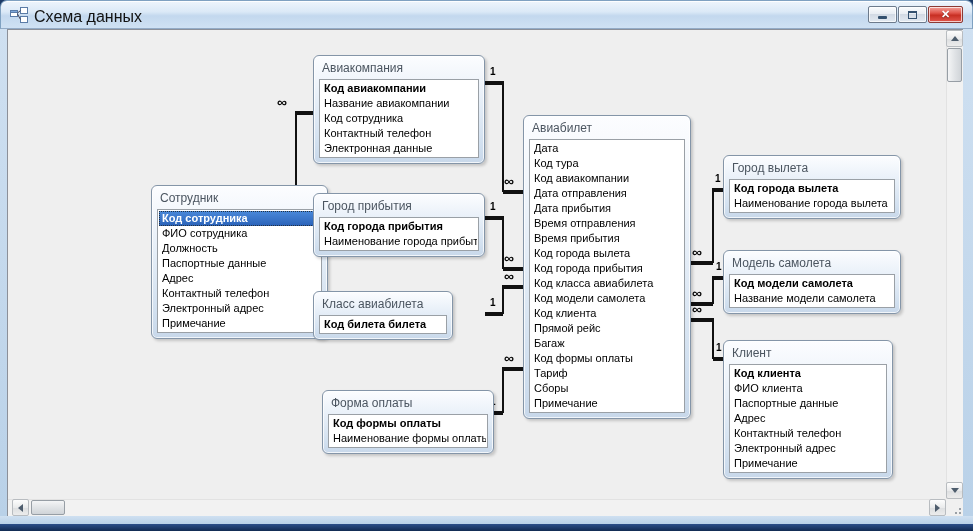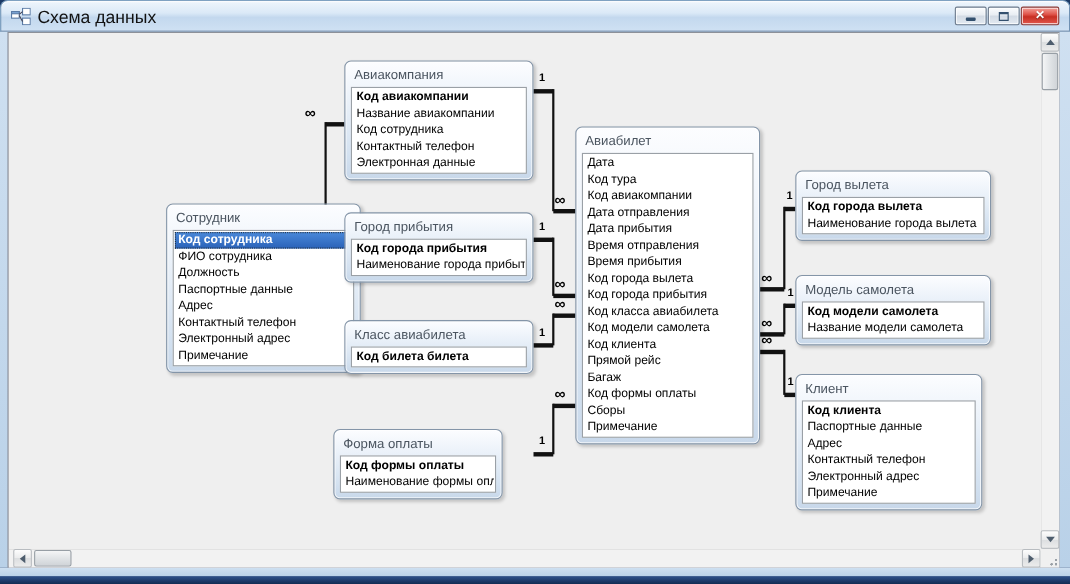--- a/index.html
+++ b/index.html
@@ -174,27 +174,27 @@
           <div class="field-row">Электронная данные</div>
         </div>
       </div>
       <div class="schema-table" style="left: 313px; top: 193px; width: 172px;">
         <div class="table-title">Город прибытия</div>
         <div class="fields-box">
           <div class="field-row pk">Код города прибытия</div>
           <div class="field-row">Наименование города прибытия</div>
         </div>
       </div>
-      <div class="schema-table" style="left: 313px; top: 291px; width: 172px;">
+      <div class="schema-table" style="left: 313px; top: 291px; width: 140px;">
         <div class="table-title">Класс авиабилета</div>
         <div class="fields-box">
           <div class="field-row pk">Код билета билета</div>
         </div>
       </div>
-      <div class="schema-table" style="left: 303px; top: 390px; width: 154px;">
+      <div class="schema-table" style="left: 322px; top: 390px; width: 172px;">
         <div class="table-title">Форма оплаты</div>
         <div class="fields-box">
           <div class="field-row pk">Код формы оплаты</div>
           <div class="field-row">Наименование формы оплаты</div>
         </div>
       </div>
       <div class="schema-table" style="left: 523px; top: 115px; width: 168px;">
         <div class="table-title">Авиабилет</div>
         <div class="fields-box">
           <div class="field-row">Дата</div>
@@ -205,20 +205,21 @@
           <div class="field-row">Время отправления</div>
           <div class="field-row">Время прибытия</div>
           <div class="field-row">Код города вылета</div>
           <div class="field-row">Код города прибытия</div>
           <div class="field-row">Код класса авиабилета</div>
           <div class="field-row">Код модели самолета</div>
           <div class="field-row">Код клиента</div>
           <div class="field-row">Прямой рейс</div>
           <div class="field-row">Багаж</div>
           <div class="field-row">Код формы оплаты</div>
+          <div class="field-row">Тариф</div>
           <div class="field-row">Сборы</div>
           <div class="field-row">Примечание</div>
         </div>
       </div>
       <div class="schema-table" style="left: 723px; top: 155px; width: 178px;">
         <div class="table-title">Город вылета</div>
         <div class="fields-box">
           <div class="field-row pk">Код города вылета</div>
           <div class="field-row">Наименование города вылета</div>
         </div>
@@ -227,20 +228,21 @@
         <div class="table-title">Модель самолета</div>
         <div class="fields-box">
           <div class="field-row pk">Код модели самолета</div>
           <div class="field-row">Название модели самолета</div>
         </div>
       </div>
       <div class="schema-table" style="left: 723px; top: 340px; width: 170px;">
         <div class="table-title">Клиент</div>
         <div class="fields-box">
           <div class="field-row pk">Код клиента</div>
+          <div class="field-row">ФИО клиента</div>
           <div class="field-row">Паспортные данные</div>
           <div class="field-row">Адрес</div>
           <div class="field-row">Контактный телефон</div>
           <div class="field-row">Электронный адрес</div>
           <div class="field-row">Примечание</div>
         </div>
       </div>
     </div>
 
   <div class="vscroll">

